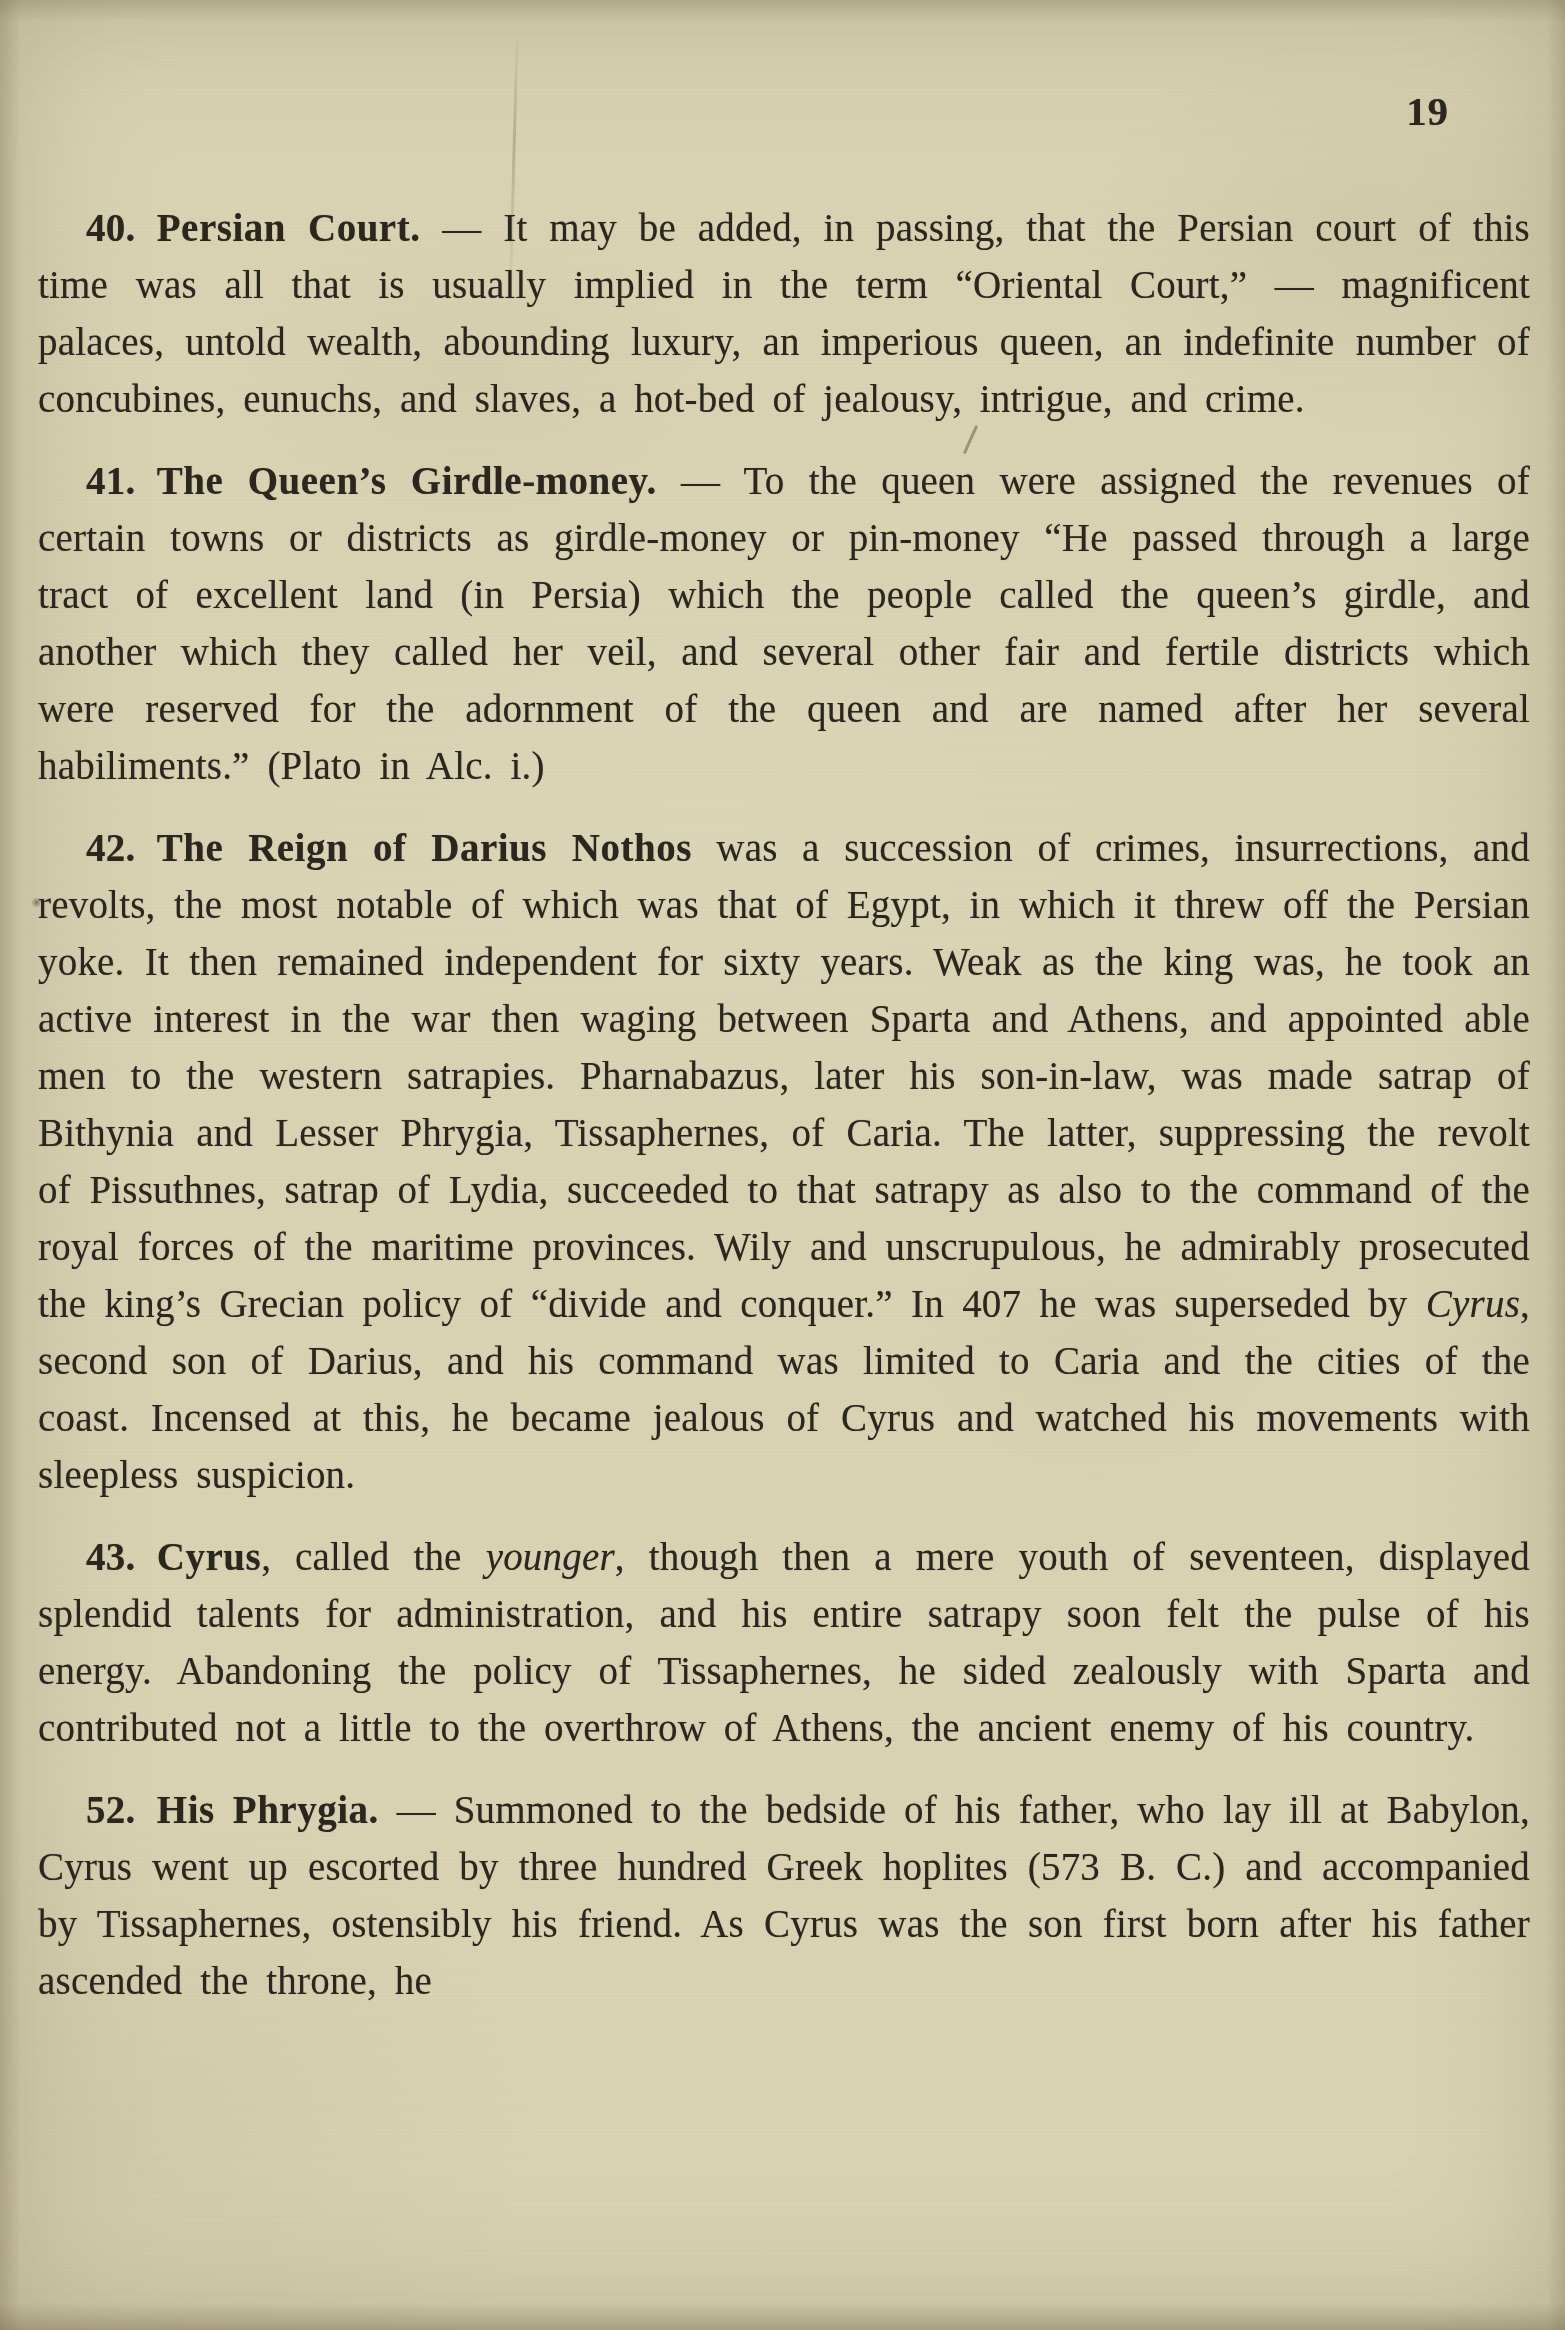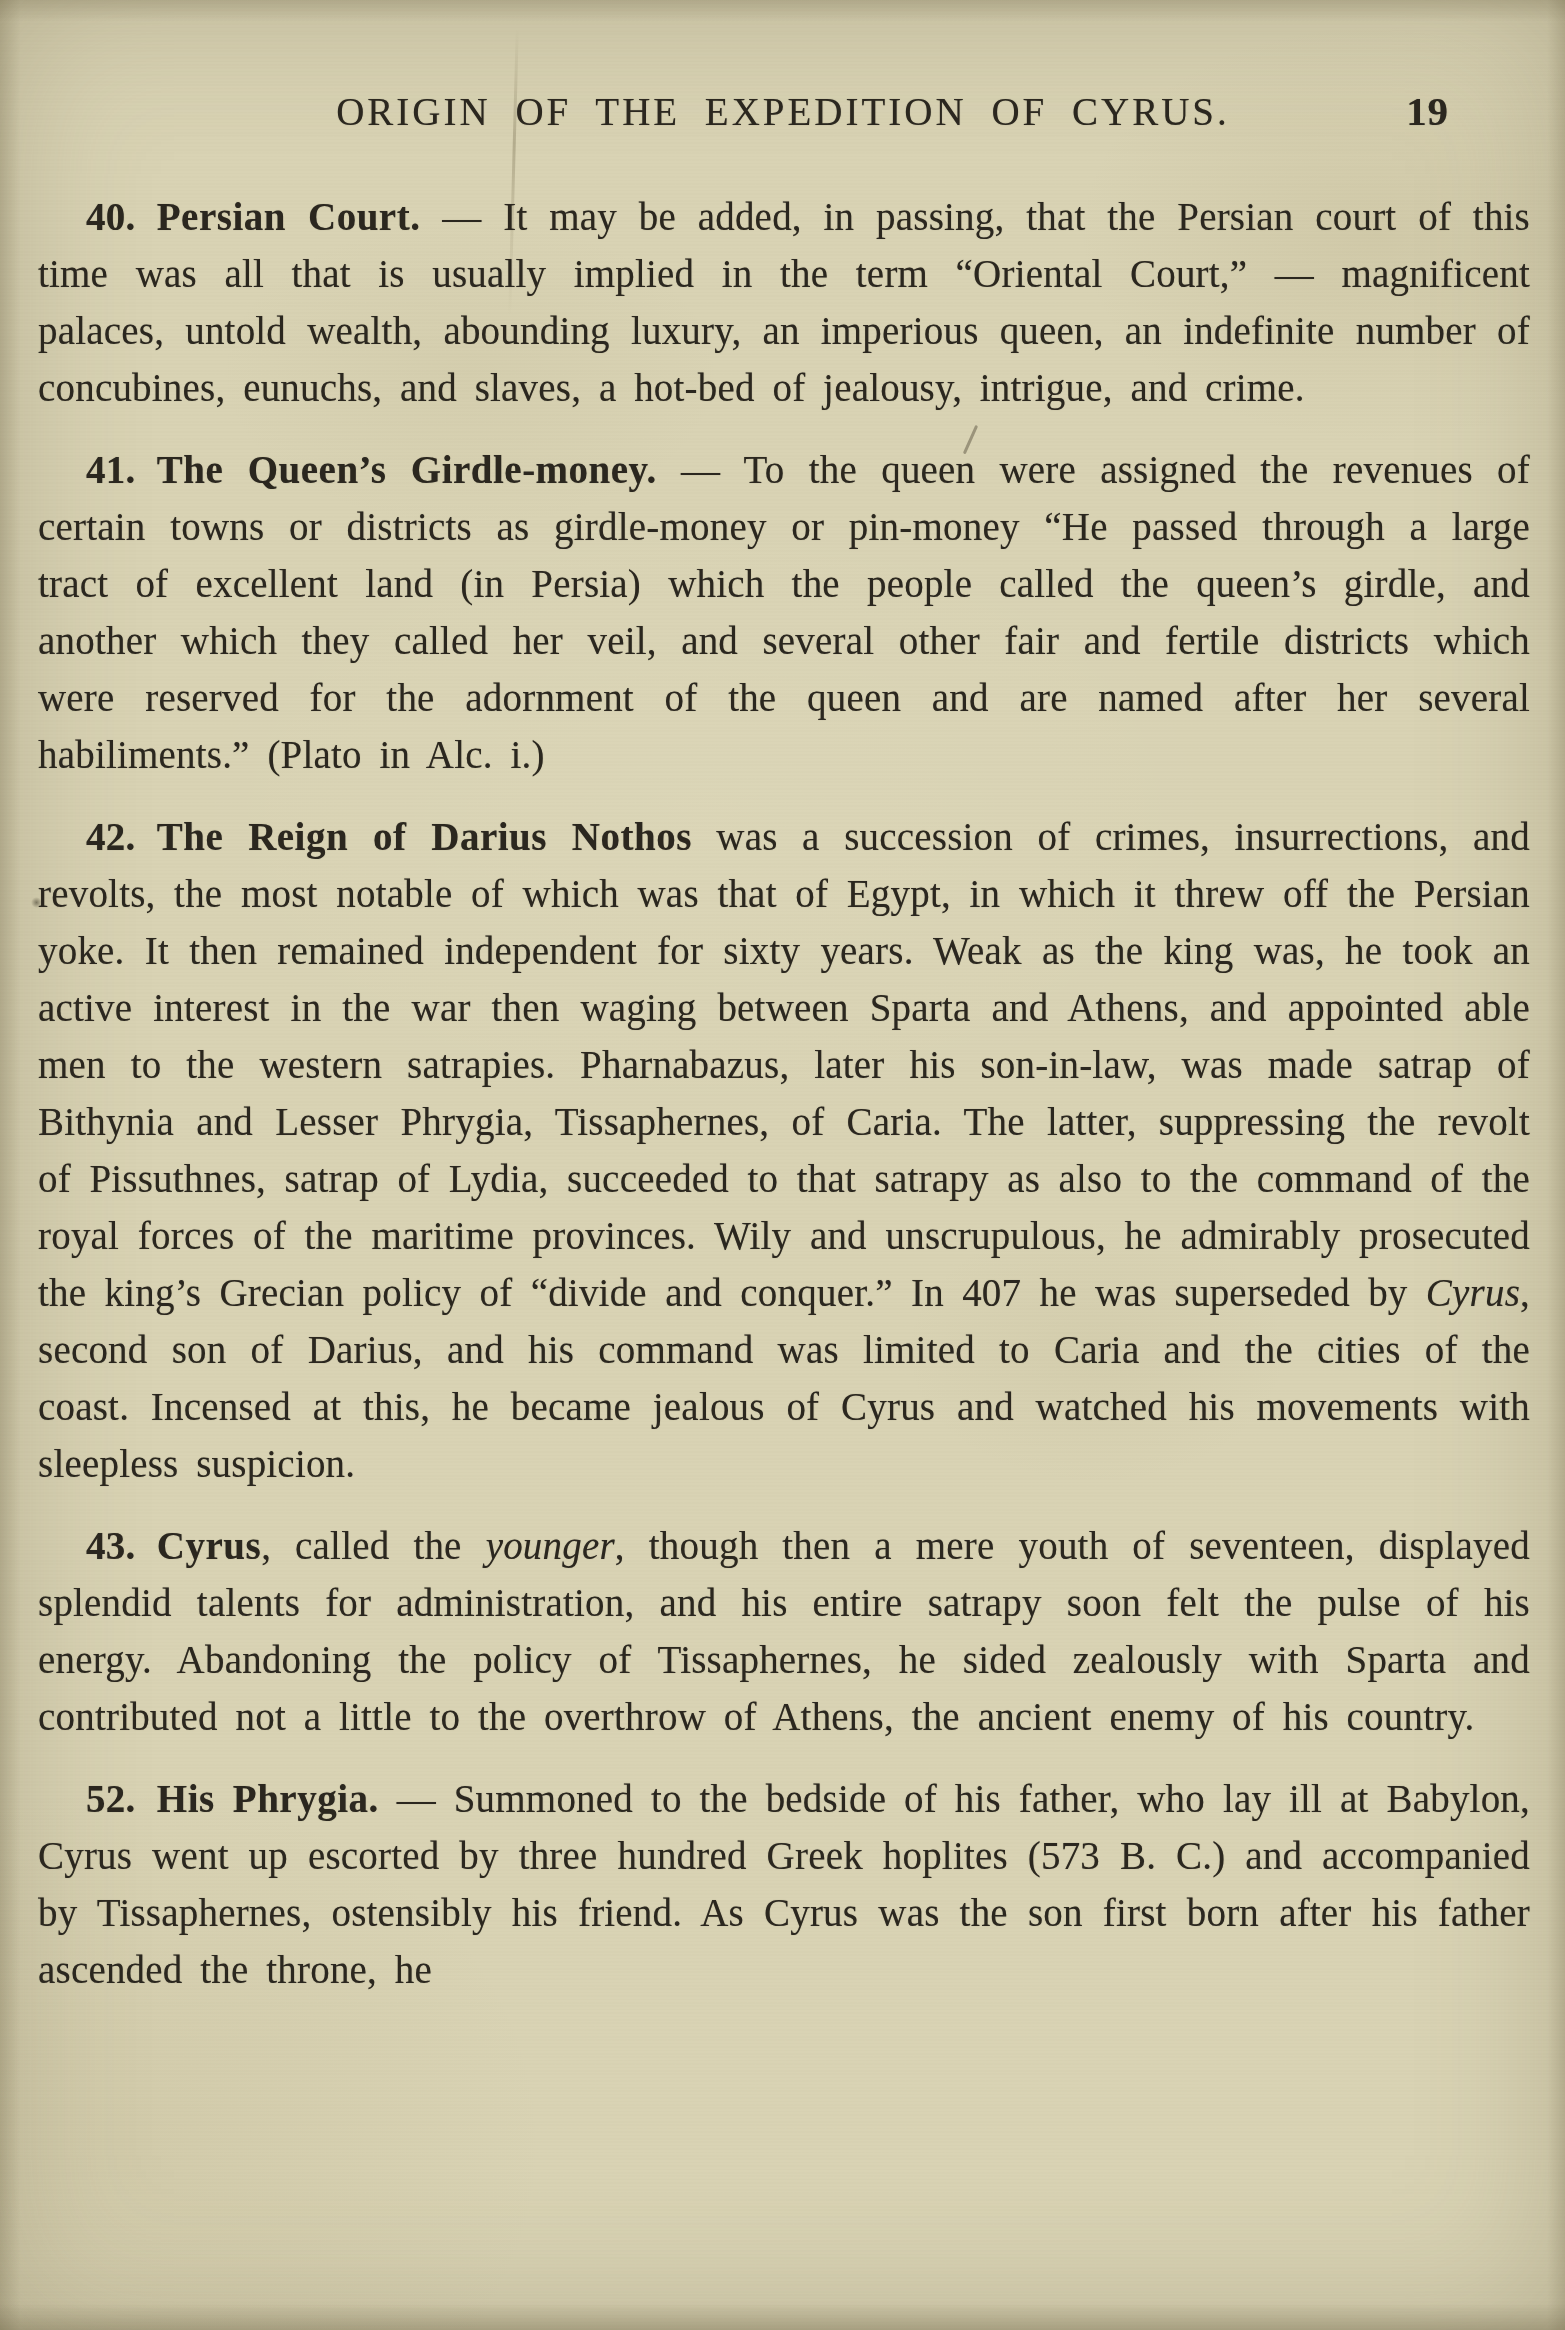--- a/index.html
+++ b/index.html
@@ -117,21 +117,21 @@
     z-index: 2;
     text-align: justify;
     font-size: 39px;
     line-height: 57px;
     word-spacing: 0.20em;
     letter-spacing: 0.2px;
     text-shadow: 0 0 0.9px rgba(43,39,31,0.40);
   }
 
   .para {
-    margin: 1px 0 25px 0;
+    margin: 12px 0 25px 0;
     text-indent: 48px;
   }
 
   .num {
     font-weight: bold;
   }
 
   .lead {
     font-weight: bold;
     margin-left: 0.55em;
@@ -144,21 +144,20 @@
 </head>
 <body>
 
 <div class="scan">
 
   <div class="crease"></div>
   <div class="ink-mark"></div>
   <div class="scratch"></div>
 
   <header class="running-head">
-    <span class="head-title">ORIGIN OF THE EXPEDITION OF CYRUS.</span>
     <span class="page-num">19</span>
   </header>
 
   <main class="text-block">
 
     <p class="para"><span class="num">40.</span><b class="lead">Persian Court.</b><span class="seg"> — It may be added, in passing, that the Persian court of this time was all that is usually implied in the term “Oriental Court,” — magnificent palaces, untold wealth, abounding luxury, an imperious queen, an indefinite number of concubines, eunuchs, and slaves, a hot-bed of jealousy, intrigue, and crime.</span></p>
 
     <p class="para"><span class="num">41.</span><b class="lead">The Queen’s Girdle-money.</b><span class="seg"> — To the queen were assigned the revenues of certain towns or districts as girdle-money or pin-money “He passed through a large tract of excellent land (in Persia) which the people called the queen’s girdle, and another which they called her veil, and several other fair and fertile districts which were reserved for the adornment of the queen and are named after her several habiliments.” (Plato in Alc. i.)</span></p>
 
     <p class="para"><span class="num">42.</span><b class="lead">The Reign of Darius Nothos</b><span class="seg"> was a succession of crimes, insurrections, and revolts, the most notable of which was that of Egypt, in which it threw off the Persian yoke. It then remained independent for sixty years. Weak as the king was, he took an active interest in the war then waging between Sparta and Athens, and appointed able men to the western satrapies. Pharnabazus, later his son-in-law, was made satrap of Bithynia and Lesser Phrygia, Tissaphernes, of Caria. The latter, suppressing the revolt of Pissuthnes, satrap of Lydia, succeeded to that satrapy as also to the command of the royal forces of the maritime provinces. Wily and unscrupulous, he admirably prosecuted the king’s Grecian policy of “divide and conquer.” In 407 he was superseded by </span><i class="seg">Cyrus</i><span class="seg">, second son of Darius, and his command was limited to Caria and the cities of the coast. Incensed at this, he became jealous of Cyrus and watched his movements with sleepless suspicion.</span></p>

